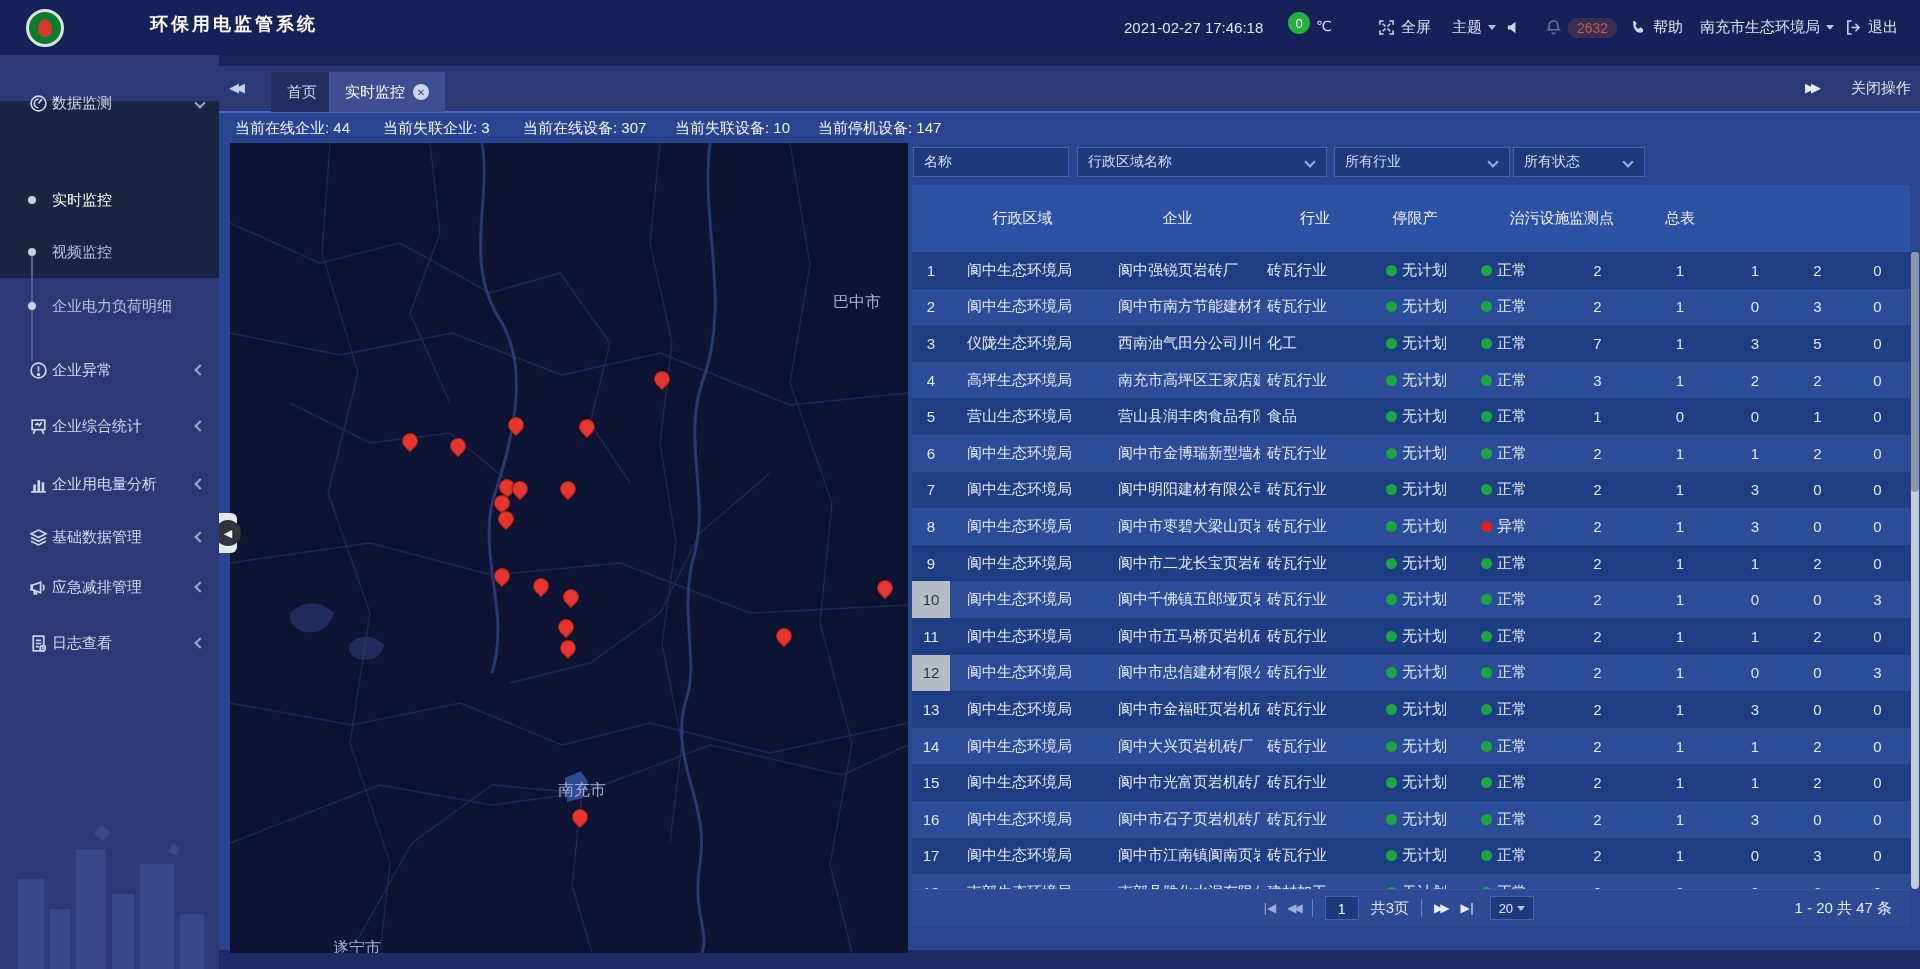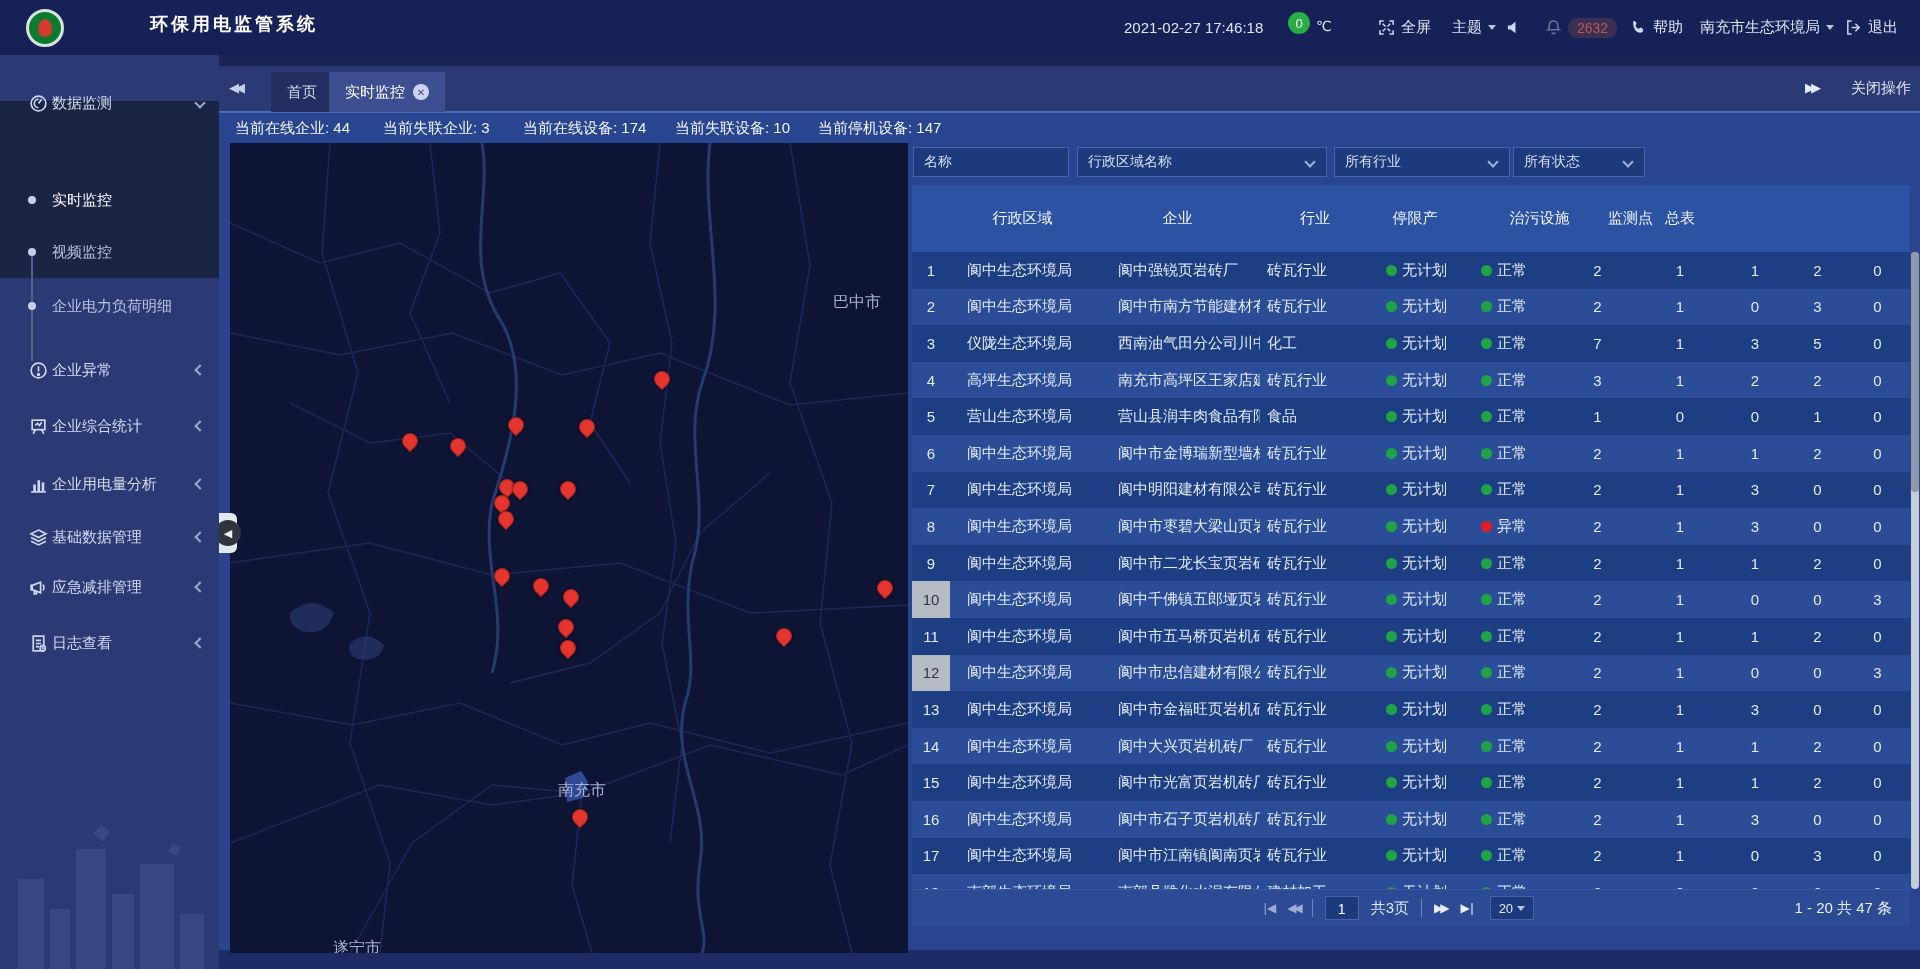--- a/index.html
+++ b/index.html
@@ -291,21 +291,21 @@
           <div class="tab-close">✕</div>
         </div>
       </div>
     <div id="tab-fwd" class="abs">▶▶</div>
     <div id="tab-closeops" class="abs">关闭操作</div>
   </div>
 
   <div id="statsbar" class="abs">
       <div class="stat" style="left: 16px;">当前在线企业:  44</div>
       <div class="stat" style="left: 164px;">当前失联企业:  3</div>
-      <div class="stat" style="left: 304px;">当前在线设备:  174</div>
+      <div class="stat" style="left: 304px;">当前在线设备:  307</div>
       <div class="stat" style="left: 456px;">当前失联设备:  10</div>
       <div class="stat" style="left: 599px;">当前停机设备:  147</div>
     </div>
 
   <div id="content" class="abs"></div>
   <div id="footer" class="abs"></div>
 
   <div id="map" class="abs">
     <svg width="678" height="810" viewBox="0 0 678 810">
       <g stroke="#1e2b5a" stroke-width="1.5" fill="none" opacity="0.9">
@@ -383,21 +383,21 @@
     </div>
 
   <div id="table" class="abs">
     <div id="thead">
         <div class="hcell" style="left: 0px; width: 38px;"></div>
         <div class="hcell" style="left: 183px; width: 165px;">企业</div>
         <div class="hcell" style="left: 38px; width: 145px;">行政区域</div>
         <div class="hcell" style="left: 348px; width: 110px;">行业</div>
         <div class="hcell" style="left: 458px; width: 90px;">停限产</div>
         <div class="hcell" style="left: 580px; width: 95px; font-family: Liberation Serif, serif;">治污设施</div>
-        <div class="hcell" style="left: 676px; width: 85px;">监测点</div>
+        <div class="hcell" style="left: 637px; width: 85px;">监测点</div>
         <div class="hcell" style="left: 728px; width: 80px;">总表</div>
       </div>
     <div id="rows">
         <div class="trow odd">
           <div class="tcell ncell" style="width: 38px;">
             <span>1</span>
           </div>
           <div class="tcell left " style="width: 145px; padding-left: 17px;">
             <span>阆中生态环境局</span>
           </div>

